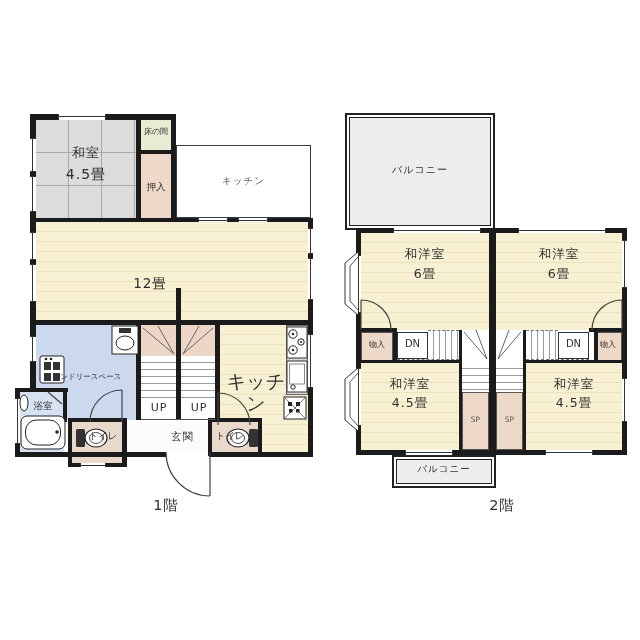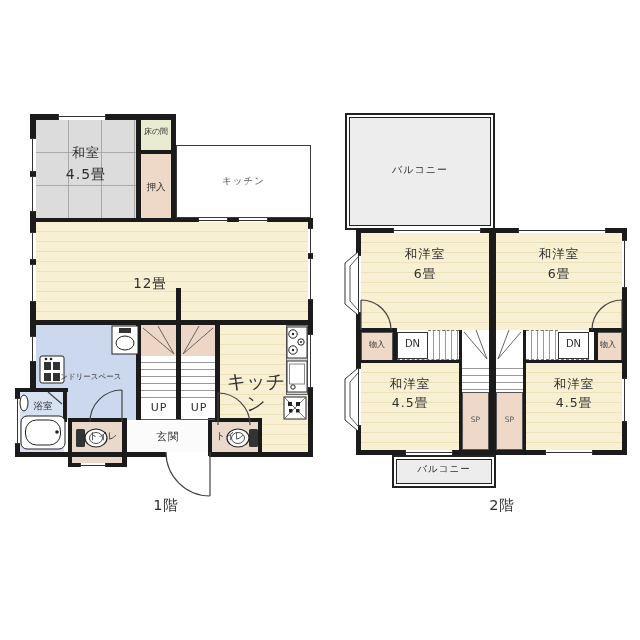--- a/index.html
+++ b/index.html
@@ -228,21 +228,21 @@
 
   <div class="lab" style="left:40px;top:146px;width:92px;font-size:13px;">和室</div>
   <div class="lab" style="left:40px;top:166px;width:92px;font-size:14px;">4.5畳</div>
   <div class="lab" style="left:139px;top:127px;width:34px;font-size:8px;letter-spacing:0;">床の間</div>
   <div class="lab" style="left:141px;top:182px;width:30px;font-size:9.5px;letter-spacing:0;">押入</div>
   <div class="lab" style="left:176px;top:176px;width:135px;font-size:9.5px;color:#555;">キッチン</div>
   <div class="lab" style="left:104px;top:276px;width:92px;font-size:13.5px;">12畳</div>
   <div class="lab" style="left:38px;top:373px;width:98px;font-size:7.5px;letter-spacing:0;">ランドリースペース</div>
   <div class="lab" style="left:22px;top:401px;width:42px;font-size:9.5px;letter-spacing:0;">浴室</div>
   <div class="lab" style="left:82px;top:431px;width:42px;font-size:9.5px;letter-spacing:0;">トイレ</div>
-  <div class="lab" style="left:142px;top:430px;width:52px;font-size:10.5px;">玄関</div>
+  <div class="lab" style="left:142px;top:430px;width:52px;font-size:10.5px;text-align:right;">玄関</div>
   <div class="lab" style="left:206px;top:431px;width:48px;font-size:9.5px;letter-spacing:0;">トイレ</div>
   <div class="lab" style="left:222px;top:359px;width:68px;font-size:19px;letter-spacing:0;margin-top:12px;">キッチン</div>
   <div class="lab" style="left:144px;top:402px;width:30px;font-size:11px;">UP</div>
   <div class="lab" style="left:184px;top:402px;width:30px;font-size:11px;">UP</div>
   <div class="lab" style="left:138px;top:497px;width:56px;font-size:14.5px;">1階</div>
 
   <div class="lab" style="left:360px;top:164px;width:120px;font-size:10px;">バルコニー</div>
   <div class="lab" style="left:375px;top:247px;width:100px;font-size:12.5px;">和洋室</div>
   <div class="lab" style="left:375px;top:267px;width:100px;font-size:12.5px;">6畳</div>
   <div class="lab" style="left:509px;top:247px;width:100px;font-size:12.5px;">和洋室</div>

